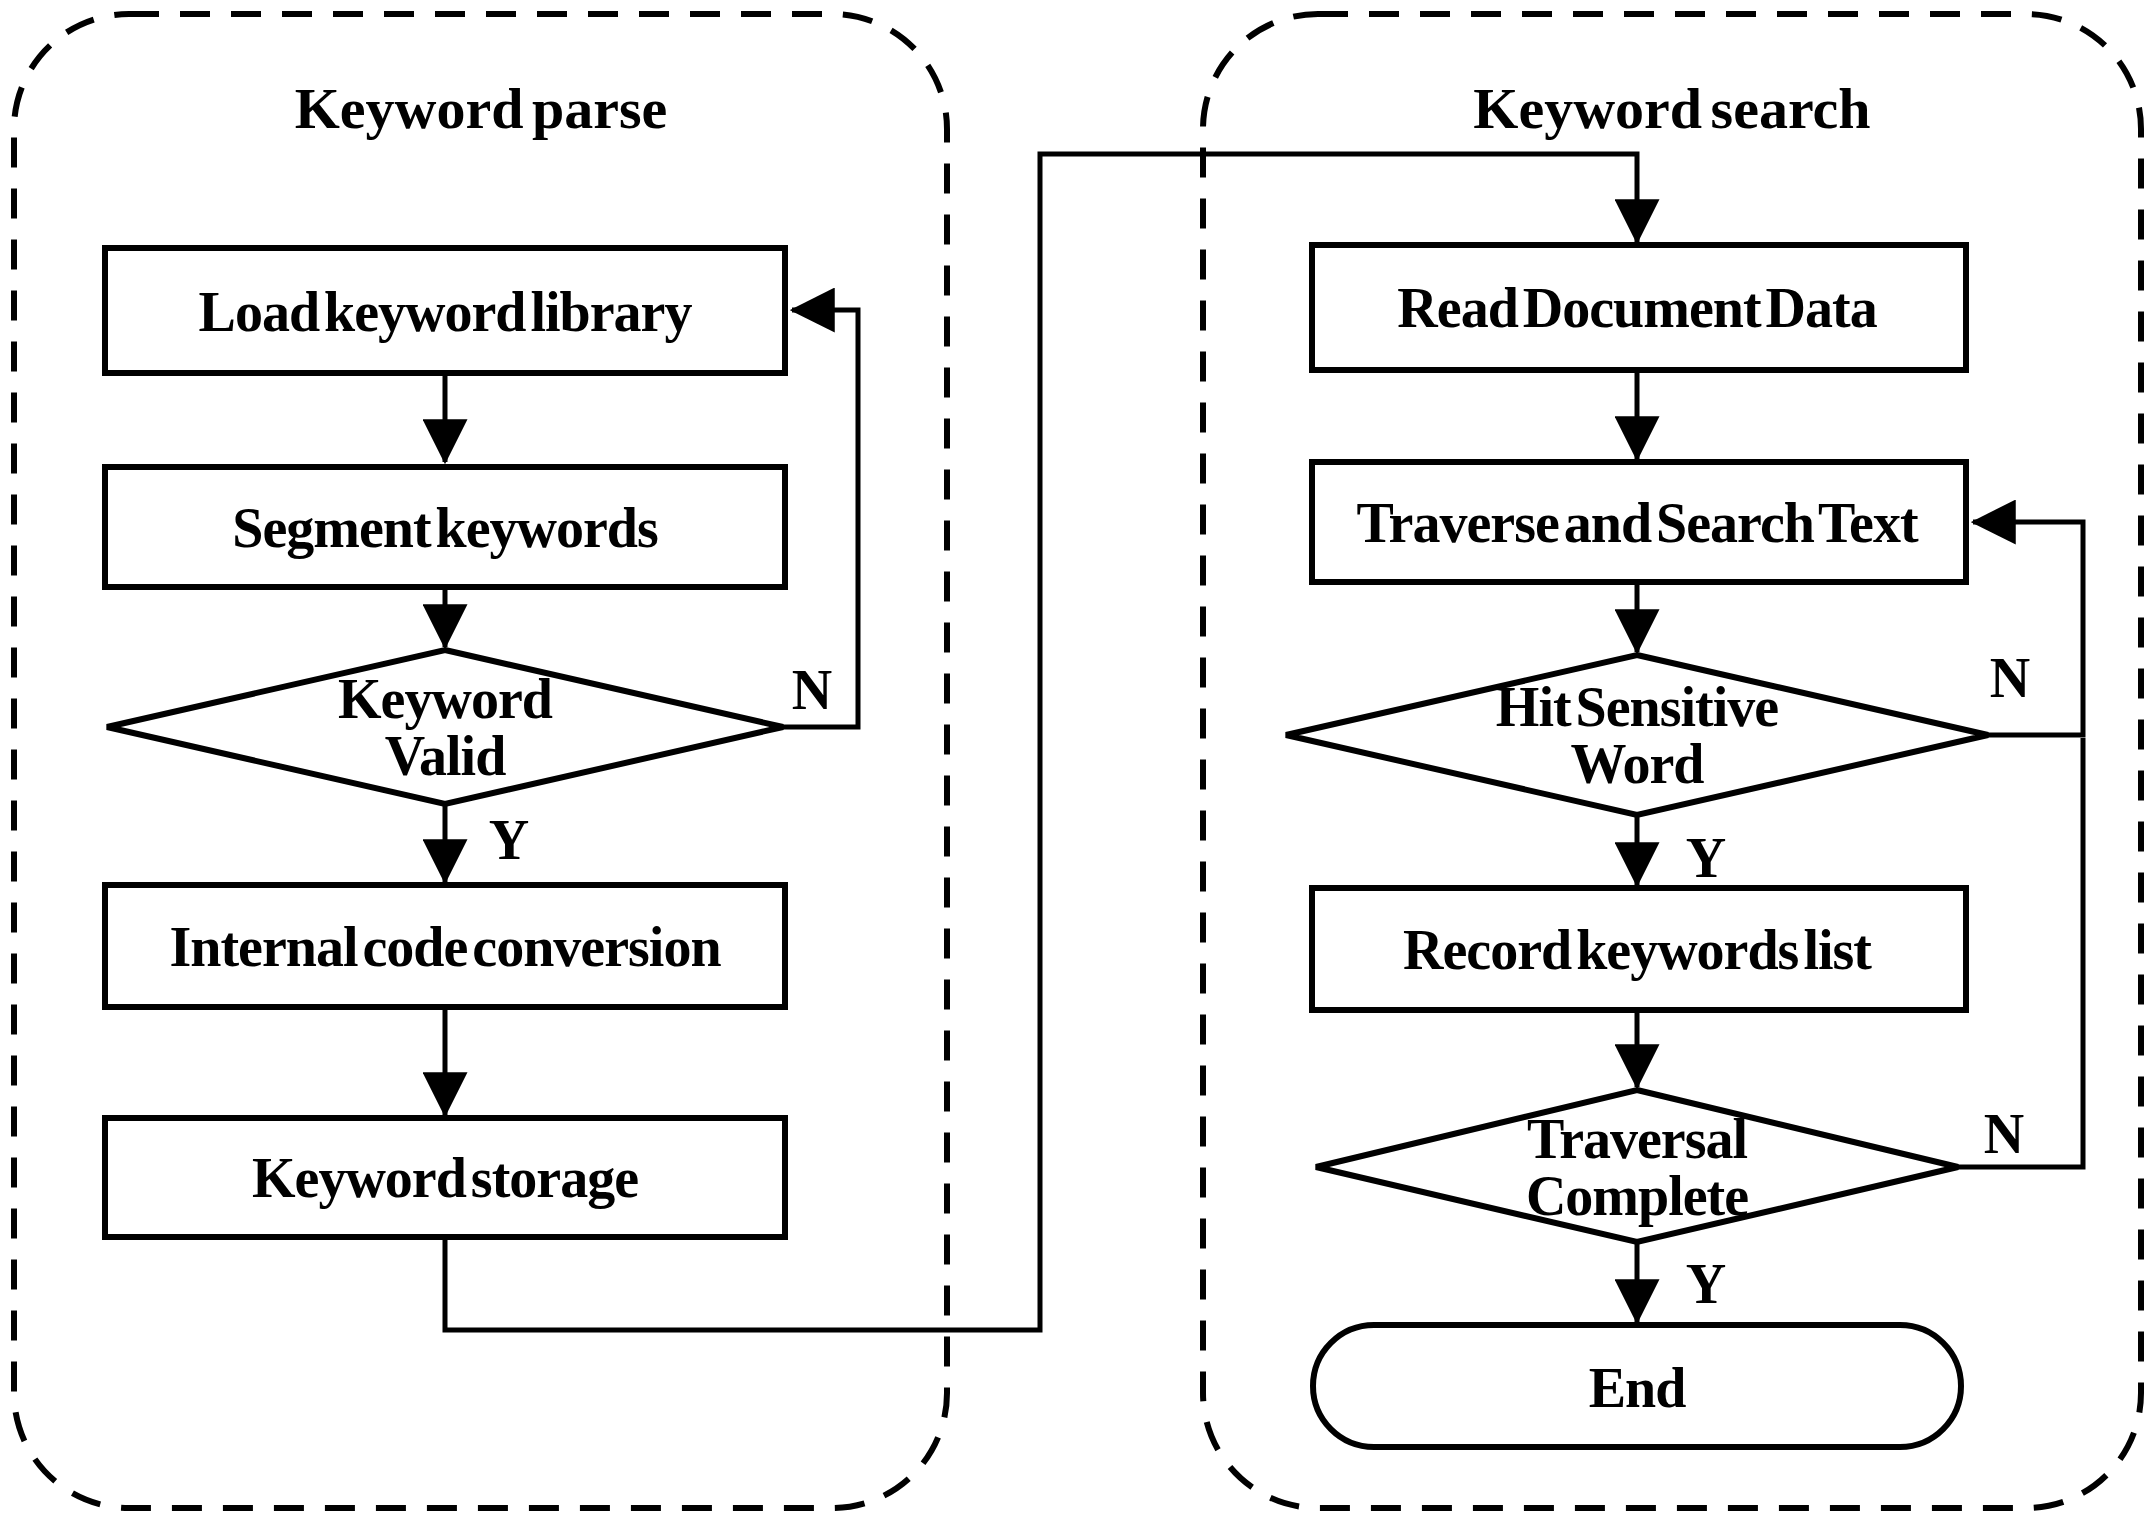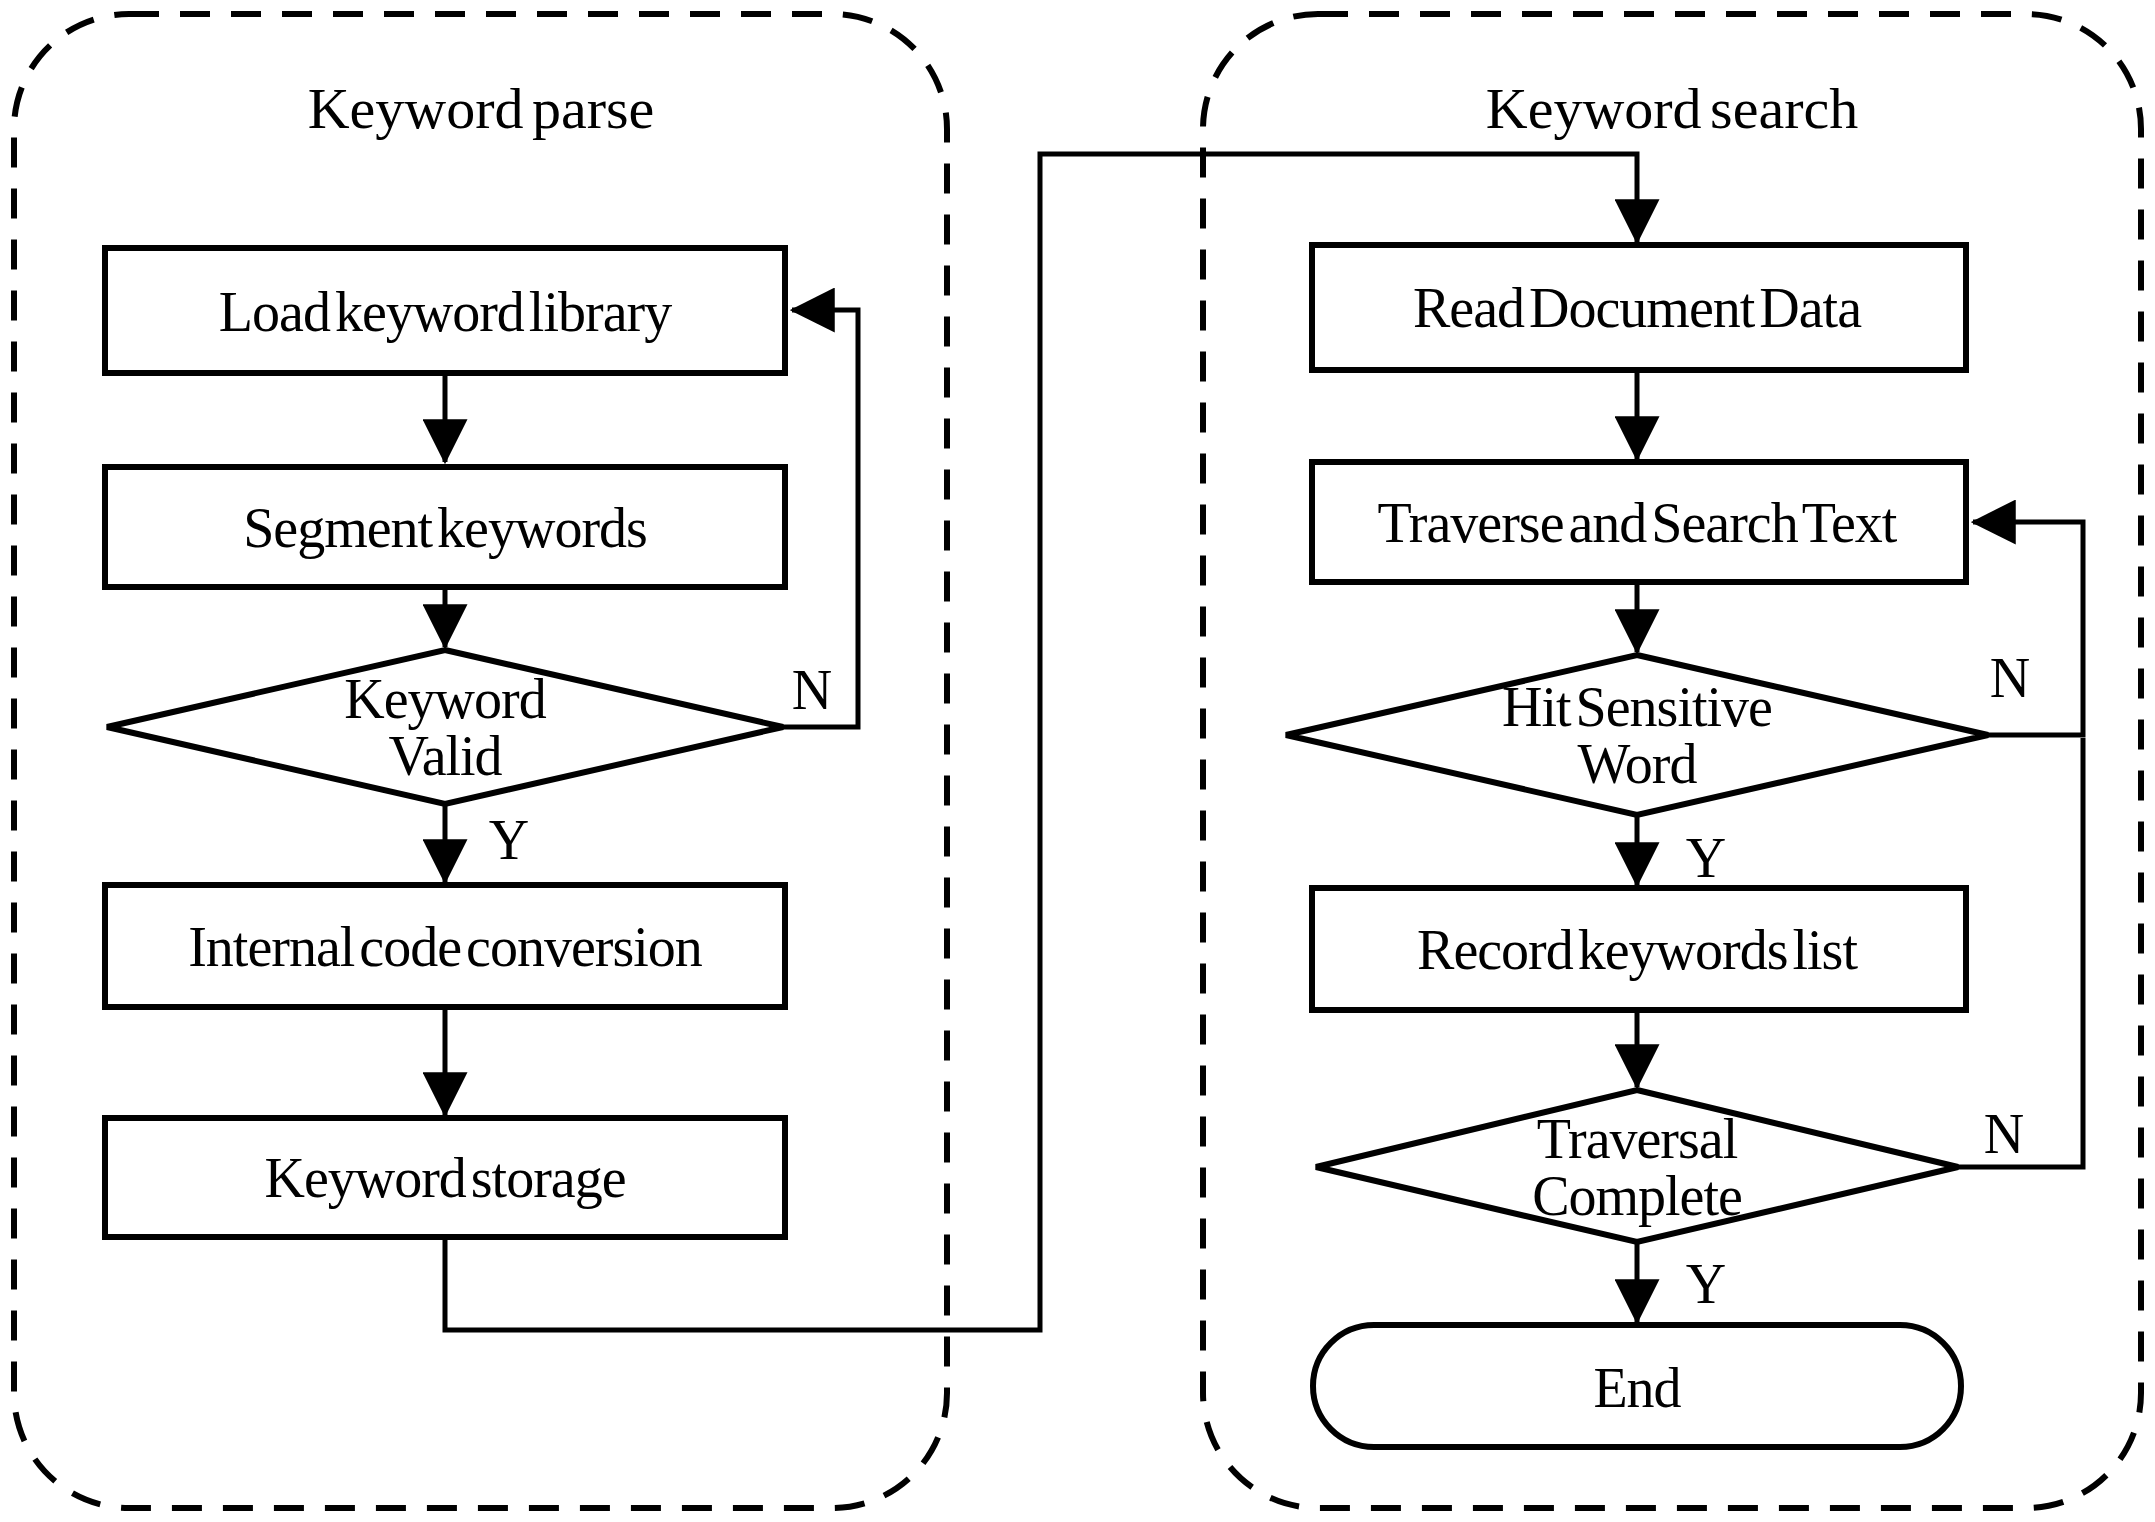--- a/index.html
+++ b/index.html
@@ -6,20 +6,21 @@
     margin: 0;
     padding: 0;
     background: #ffffff;
   }
   .stage {
     position: relative;
     width: 2155px;
     height: 1522px;
     background: #ffffff;
     font-family: "Liberation Serif", serif;
+    font-weight: bold;
   }
   svg { display: block; }
   .panel-border {
     fill: none;
     stroke: #000000;
     stroke-width: 6;
     stroke-dasharray: 30 21;
   }
   .shape {
     fill: #ffffff;

